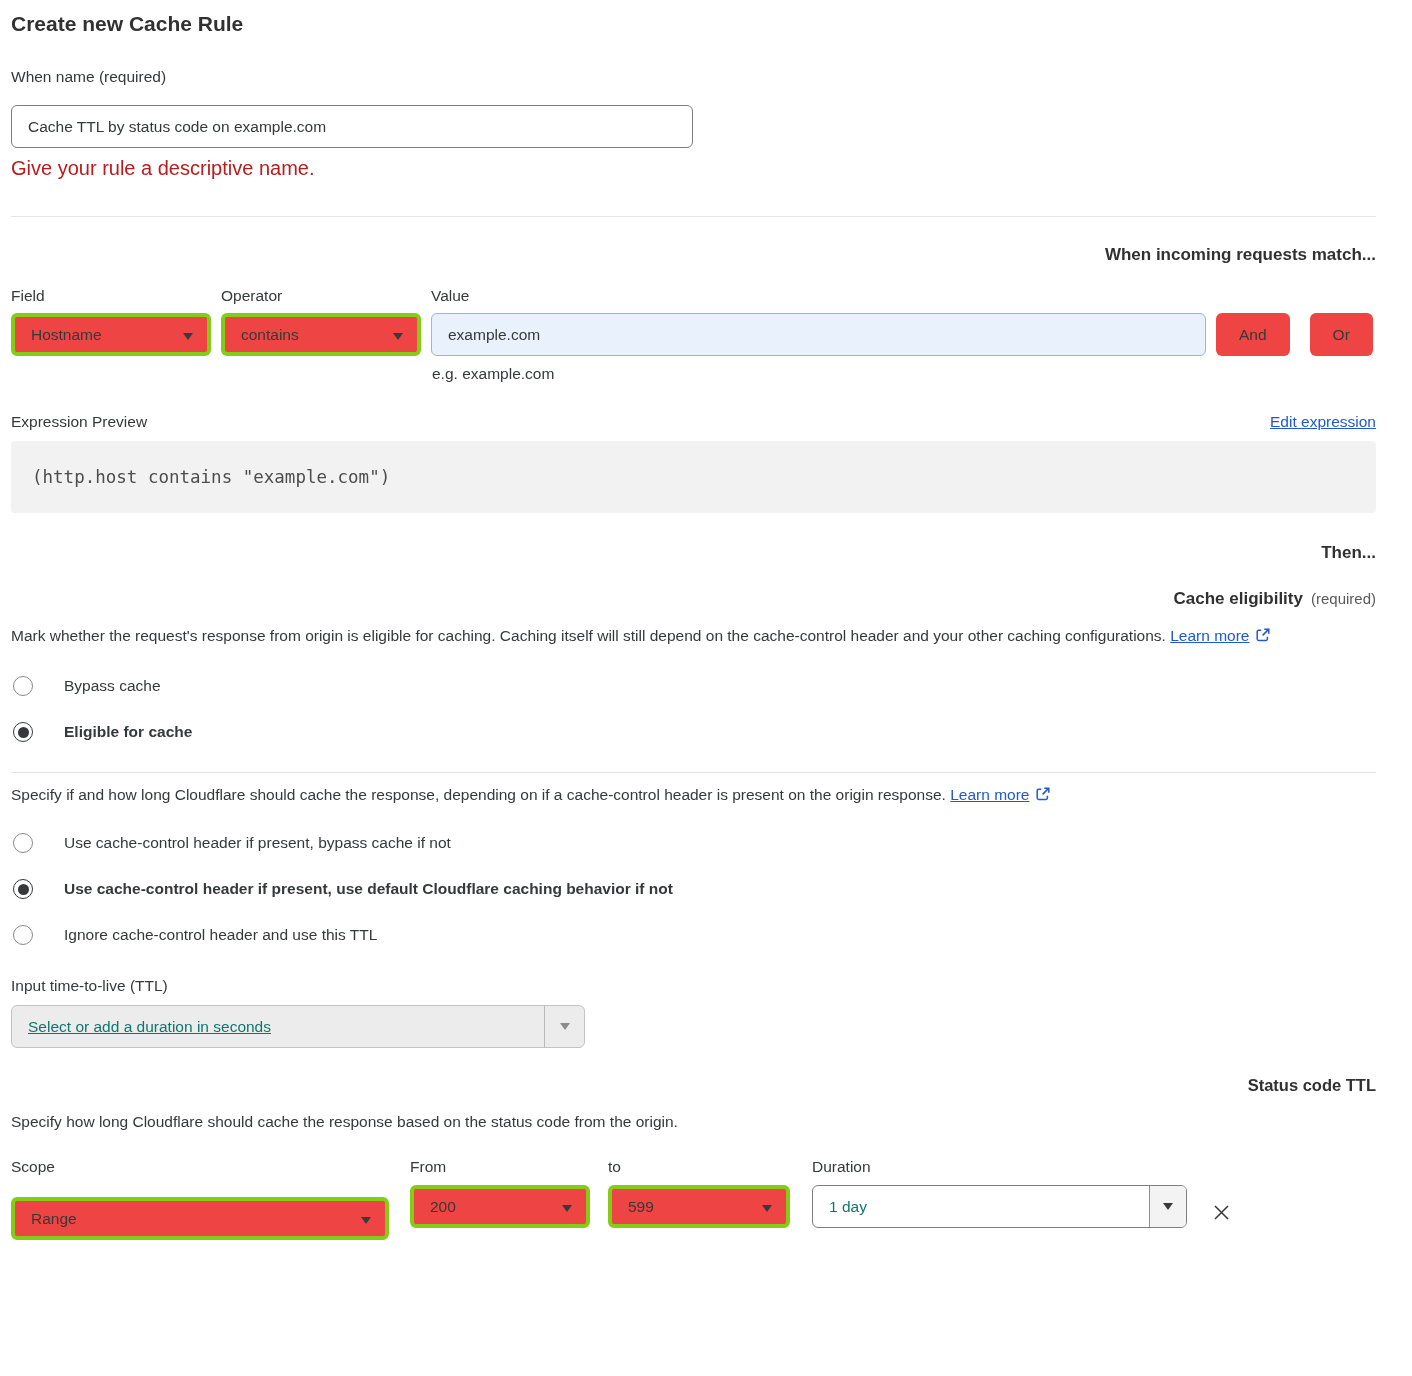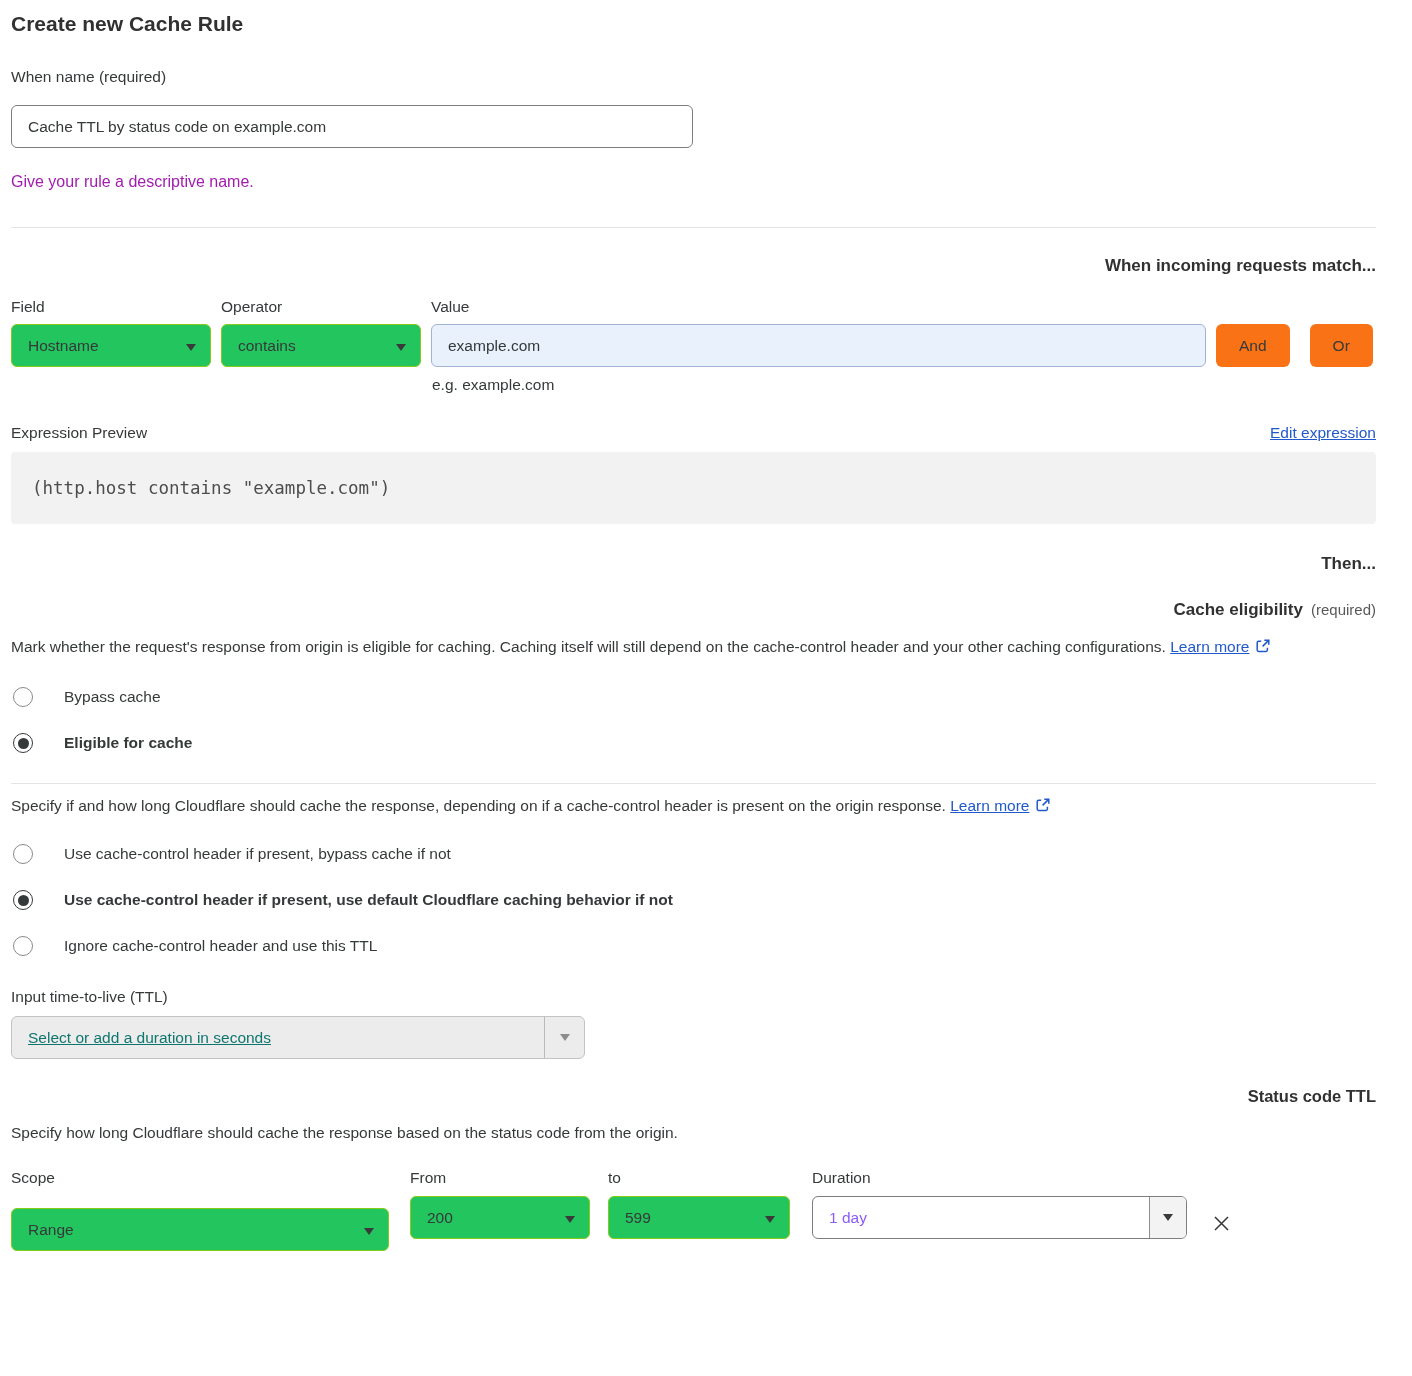--- a/index.html
+++ b/index.html
@@ -7,61 +7,61 @@
   body {
     width:1412px; height:1376px; overflow:hidden;
     font-family:"Liberation Sans", sans-serif;
     color:#36393a; font-size:15.5px;
   }
   .page { width:1365px; margin-left:11px; padding-top:12px; }
 
   h1.page-title { font-size:21px; font-weight:700; margin:0; color:#313131; }
 
   .field-label { font-size:15.5px; color:#36393a; margin-top:32px; }
-  .help-text { font-size:16px; color:#a21caf; margin-top:25px; }
+  .help-text { font-size:20px; color:#b91c1c; margin-top:9px; }
 
   .text-input {
     display:block; width:682px; height:43px; margin-top:19px;
     border:1px solid #7e7e7e; border-radius:6px; padding:0 16px;
     font-family:"Liberation Sans", sans-serif; font-size:15.5px; color:#36393a;
     background:#fff; outline:none;
   }
 
   hr.divider { border:none; border-top:1px solid #e4e4e4; margin:36px 0 0 0; }
 
   h2.section-heading { font-size:17px; font-weight:700; margin:28px 0 0 0; color:#313131;text-align:right; }
   .req { font-weight:400; color:#595959; font-size:15px; margin-left:8px; }
 
   
   .match-labels { display:flex; margin-top:22px; }
   .match-labels .lbl-field { width:210px; }
   .match-labels .lbl-operator { width:210px; }
   .match-row { display:flex; margin-top:8px; align-items:center; }
 
   .select {
-    position:relative; height:43px; border:1px solid #84cc16; border-radius:6px;
-    background:#22c55e; display:flex; align-items:center; padding:0 17px 0 16px;
+    position:relative; height:43px; border:4px solid #84cc16; border-radius:6px;
+    background:#ef4444; display:flex; align-items:center; padding:0 17px 0 16px;
     cursor:pointer; color:#36393a;
   }
   .select .caret {
     position:absolute; right:14px; top:50%; margin-top:-2px;
     width:0; height:0; border-left:5.5px solid transparent;
     border-right:5.5px solid transparent; border-top:7px solid #3a3a3a;
   }
   .sel-field { width:200px; margin-right:10px; }
   .sel-operator { width:200px; margin-right:10px; }
 
   .value-input {
     width:775px; height:43px; margin-right:10px;
     border:1px solid #9fb3d2; border-radius:6px; padding:0 16px;
     background:#e9f1fc; font-family:"Liberation Sans", sans-serif;
     font-size:15.5px; color:#36393a; outline:none;
   }
   .gray-btn {
-    height:43px; border:none; border-radius:6px; background:#f97316;
+    height:43px; border:none; border-radius:6px; background:#ef4444;
     color:#36393a; font-family:"Liberation Sans", sans-serif; font-size:15.5px;
     padding:0 23px; cursor:pointer;
   }
   .btn-and { margin-right:20px; }
   .value-help { margin-left:421px; margin-top:9px; color:#36393a; }
 
   
   .expr-row { display:flex; justify-content:space-between; align-items:flex-end; margin-top:30px; }
   a.link { color:#2159cc; text-decoration:underline; cursor:pointer; }
   .code-block {
@@ -108,21 +108,21 @@
   
   .sc-row { display:flex; margin-top:6px; align-items:flex-start; }
   .sc-col { display:flex; flex-direction:column; }
   .sc-col .col-label { margin-bottom:9px; margin-top:16px; }
   .col-scope { width:378px; margin-right:21px;gap:12px; }
   .col-from { width:180px; margin-right:18px; }
   .col-to { width:182px; margin-right:22px; }
   .col-duration { width:375px; margin-right:22px; }
   .sc-col .select { width:100%; }
   .combo-duration { width:100%; border:1px solid #7e7e7e; background:#fff; margin-top:0; }
-  .combo-duration .combo-text { flex:1; display:flex; align-items:center; padding:0 16px; color:#8b5cf6; }
+  .combo-duration .combo-text { flex:1; display:flex; align-items:center; padding:0 16px; color:#0f766e; }
   .combo-duration .combo-arrow {
     width:37px; border-left:1px solid #8f8f8f; background:#f3f3f3;
     display:flex; align-items:center; justify-content:center; cursor:pointer;
   }
   .combo-duration .caret2 {
     width:0; height:0; border-left:5.5px solid transparent;
     border-right:5.5px solid transparent; border-top:7px solid #3a3a3a;
   }
   .remove-x { align-self:center; margin-top:42px; }
 </style>

